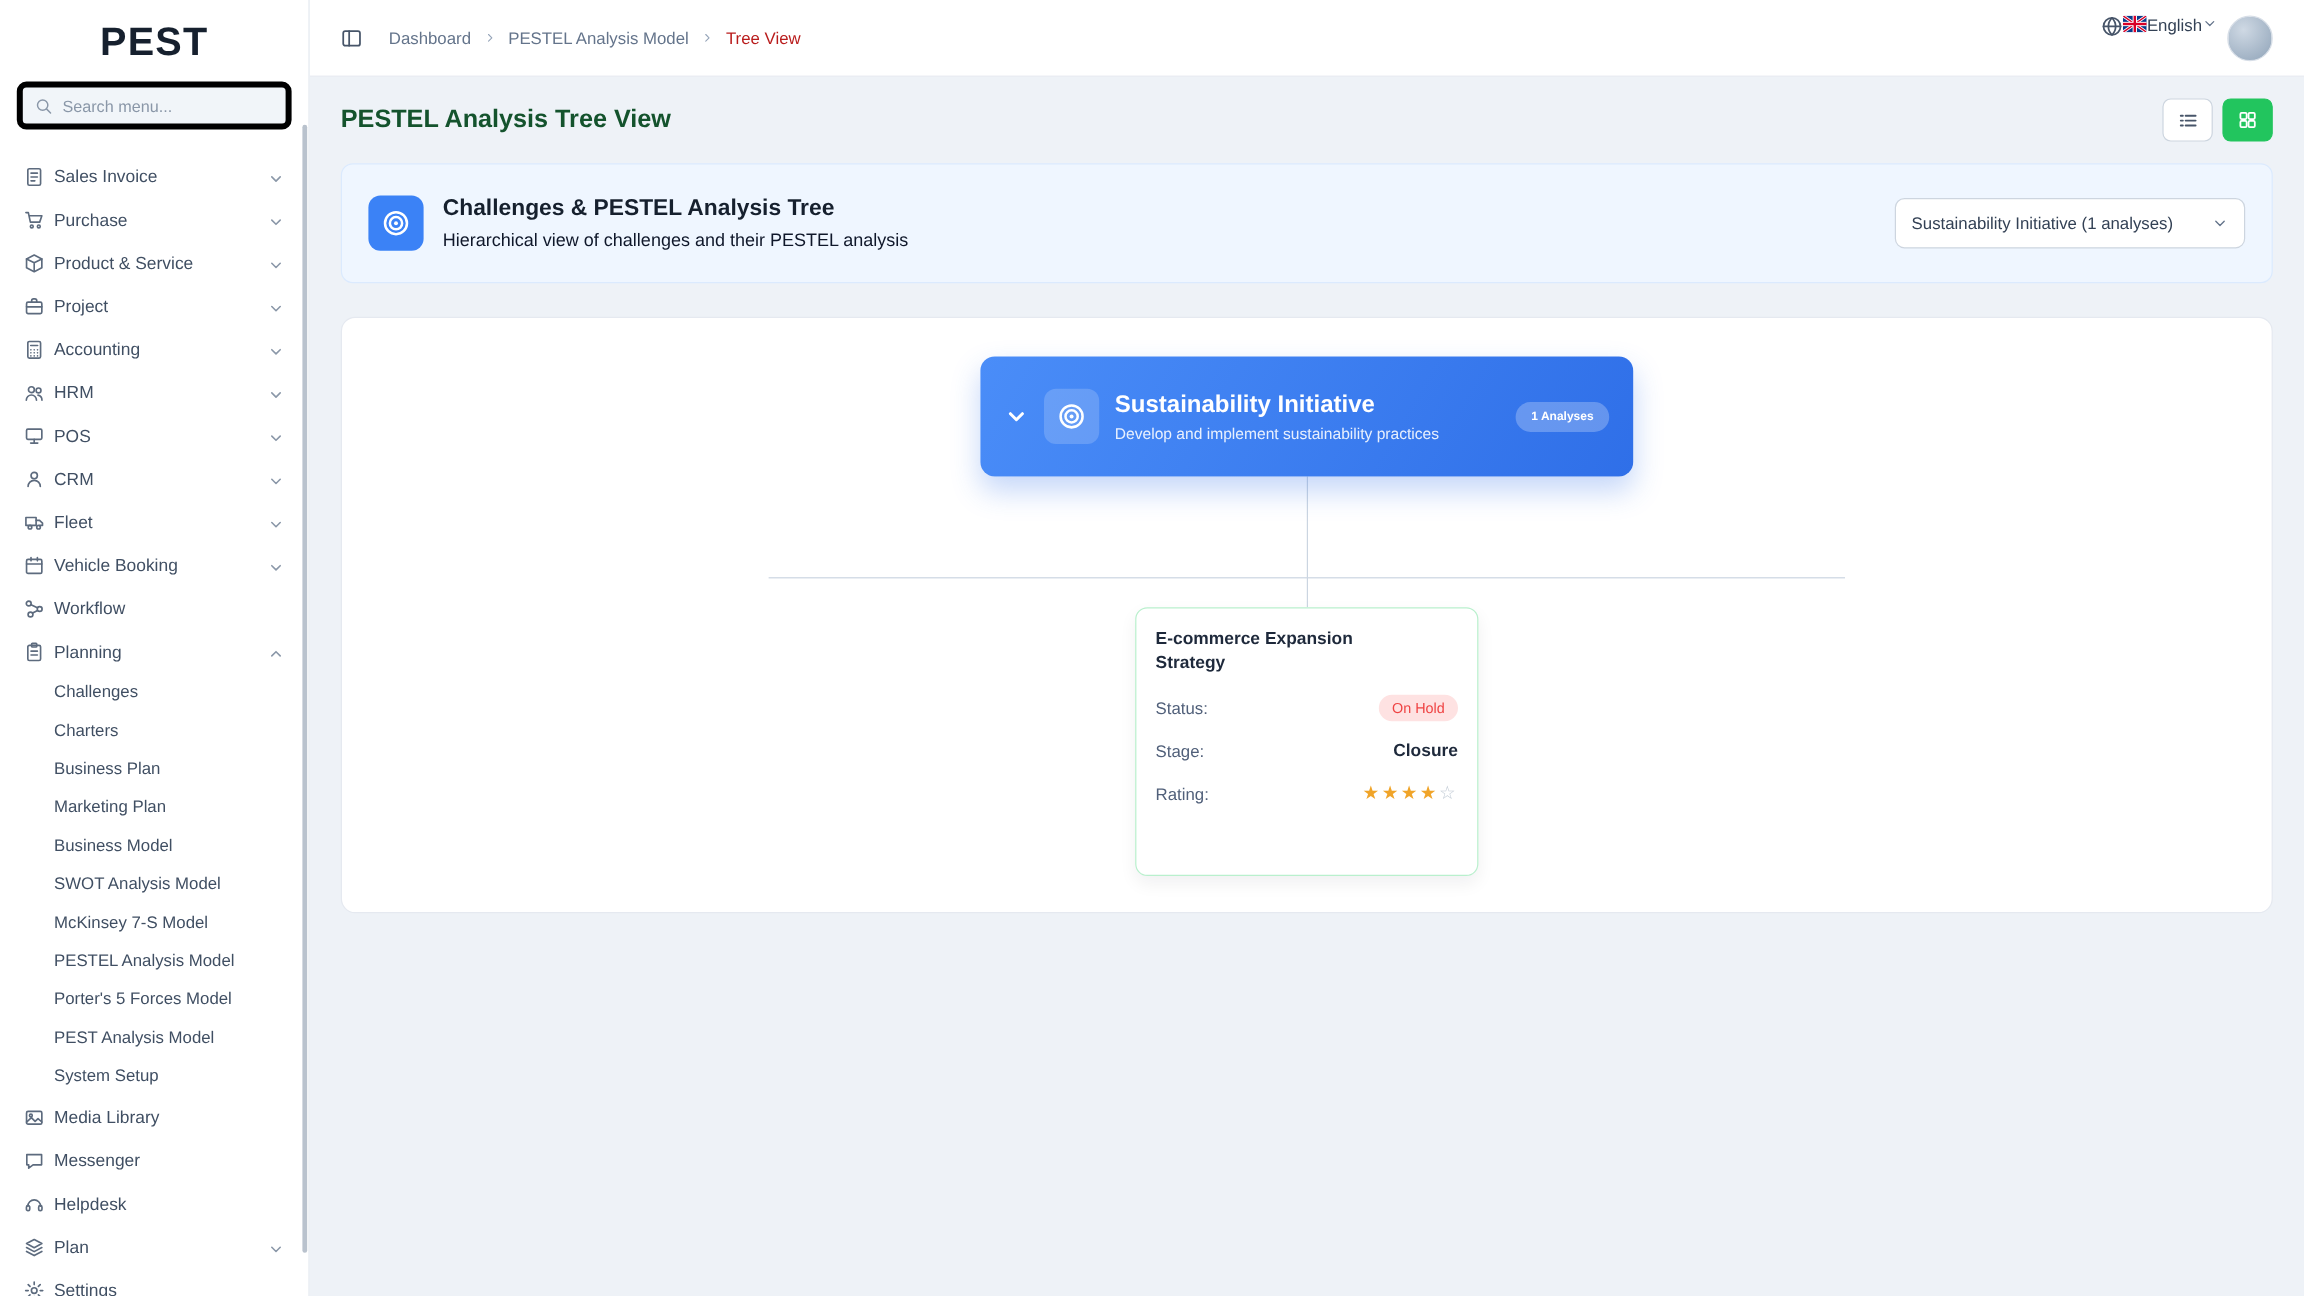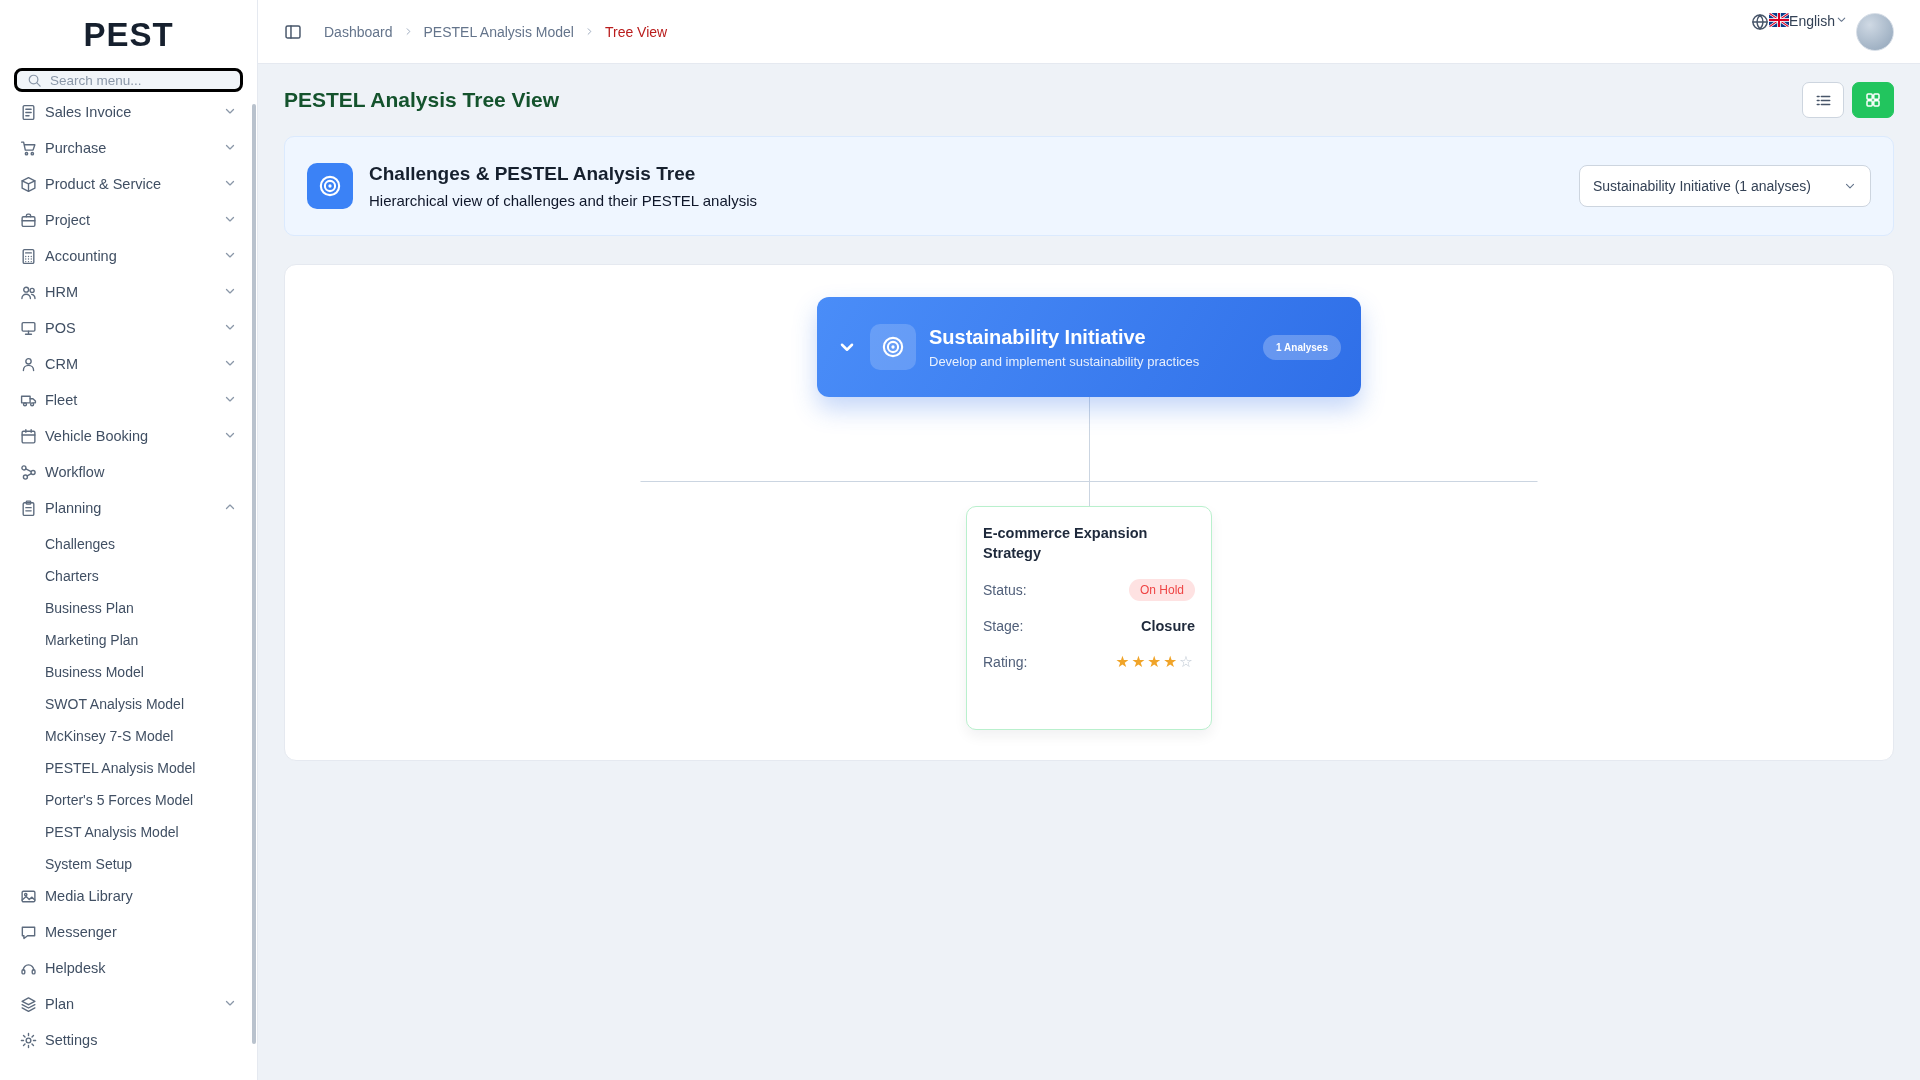--- a/index.html
+++ b/index.html
@@ -2,25 +2,25 @@
 <html><head>
 <meta charset="utf-8">
 <style>
   *{box-sizing:border-box;margin:0;padding:0}
   html,body{width:1920px;height:1080px;overflow:hidden}
   body{font-family:"Liberation Sans",sans-serif;background:#eef2f7;color:#1e293b;font-size:14px}
   .app{display:flex;height:100%}
   
   .sidebar{width:258px;min-width:258px;background:#fff;border-right:1px solid #e5e9f0;position:relative;display:flex;flex-direction:column;overflow:hidden}
   .logo{font-size:33px;font-weight:800;letter-spacing:1px;color:#16202e;text-align:center;padding:16px 0 12px}
-  .searchbox{margin:2px 14px 12px;height:24px;background:#f1f5f9;border:3px solid #000000;border-radius:8px;display:flex;align-items:center;gap:8px;padding:0 10px;color:#8a97a8}
+  .searchbox{margin:2px 14px 12px;height:40px;background:#f1f5f9;border:5px solid #000000;border-radius:8px;display:flex;align-items:center;gap:8px;padding:0 10px;color:#8a97a8}
   .searchbox input{border:none;outline:none;background:transparent;font-size:13.5px;color:#334155;width:100%;font-family:inherit}
   .searchbox input::placeholder{color:#8a97a8}
   .menu{flex:1;padding:0 8px;overflow:hidden}
-  .mi{display:flex;align-items:flex-start;height:36px;padding:0 12px;border-radius:8px;cursor:pointer}
+  .mi{display:flex;align-items:flex-end;height:36px;padding:0 12px;border-radius:8px;cursor:pointer}
   .mi .ic{width:17px;height:17px;display:flex;color:#5d6b7e;margin-right:8px;flex:0 0 auto}
   .mi .lbl{font-size:14.5px;color:#404f63;white-space:nowrap}
   .mi .chev{margin-left:auto;color:#8a97a8;display:flex}
   .mi.sub{height:32px;padding-left:37px}
   .mi.sub .lbl{font-size:14px}
   .sb-thumb{position:absolute;right:1px;top:104px;width:4px;height:940px;background:#b9c2cd;border-radius:2px}
   
   .main{flex:1;display:flex;flex-direction:column;height:100%;overflow:hidden}
   .topbar{height:64px;background:#fff;border-bottom:1px solid #e5e9f0;display:flex;align-items:center;padding:0 26px;flex:0 0 auto}
   .tb-toggle{color:#475569;display:flex;margin-right:22px;cursor:pointer}
@@ -53,21 +53,21 @@
   .conn{position:absolute;background:#cbd5e1}
   .conn.v1{left:calc(50% - .5px);top:132px;width:1px;height:84px}
   .conn.h1{left:50%;transform:translateX(-50%);top:216px;width:897px;height:1px}
   .conn.v2{left:calc(50% - .5px);top:216px;width:1px;height:25px}
   .root-node{position:absolute;top:32px;left:50%;transform:translateX(-50%);width:544px;height:100px;border-radius:12px;background:linear-gradient(120deg,#4a8df8,#2f6fe8);display:flex;align-items:center;gap:13px;padding:0 20px;color:#fff;box-shadow:0 12px 24px rgba(47,111,232,.28);cursor:pointer}
   .node-chev{display:flex;color:#fff;cursor:pointer}
   .node-icon{width:46px;height:46px;border-radius:10px;background:rgba(255,255,255,.18);display:flex;align-items:center;justify-content:center;flex:0 0 auto}
   .node-title{font-size:20px;font-weight:700;margin-bottom:5px}
   .node-sub{font-size:13px;color:rgba(255,255,255,.88)}
   .node-badge{margin-left:auto;background:rgba(255,255,255,.25);border-radius:999px;padding:7px 13px;font-size:10px;font-weight:700;white-space:nowrap}
-  .child-card{position:absolute;top:241px;left:50%;transform:translateX(-50%);width:246px;height:224px;background:#fff;border:1px solid #b9f0cd;border-radius:10px;box-shadow:0 6px 14px rgba(15,23,42,.06);padding:17px 16px;cursor:pointer}
+  .child-card{position:absolute;top:241px;left:50%;transform:translateX(-50%);width:286px;height:224px;background:#fff;border:1px solid #b9f0cd;border-radius:10px;box-shadow:0 6px 14px rgba(15,23,42,.06);padding:17px 16px;cursor:pointer}
   .child-title{font-size:14.5px;font-weight:700;color:#1e293b;line-height:1.35;margin-bottom:15px;max-width:175px}
   .crow{display:flex;align-items:center;justify-content:space-between;margin-bottom:13px;height:23px}
   .crow .cl{font-size:14px;color:#51607a}
   .badge-onhold{background:#fee2e2;color:#ef4444;font-size:12px;padding:4px 11px;border-radius:999px}
   .stage-val{font-size:14.5px;font-weight:700;color:#1e293b}
   .stars{letter-spacing:2px;font-size:15.5px;line-height:1}
   .star.f{color:#f0a429}
   .star.e{color:#c3ccd6}
   button{font-family:inherit}
 </style>

